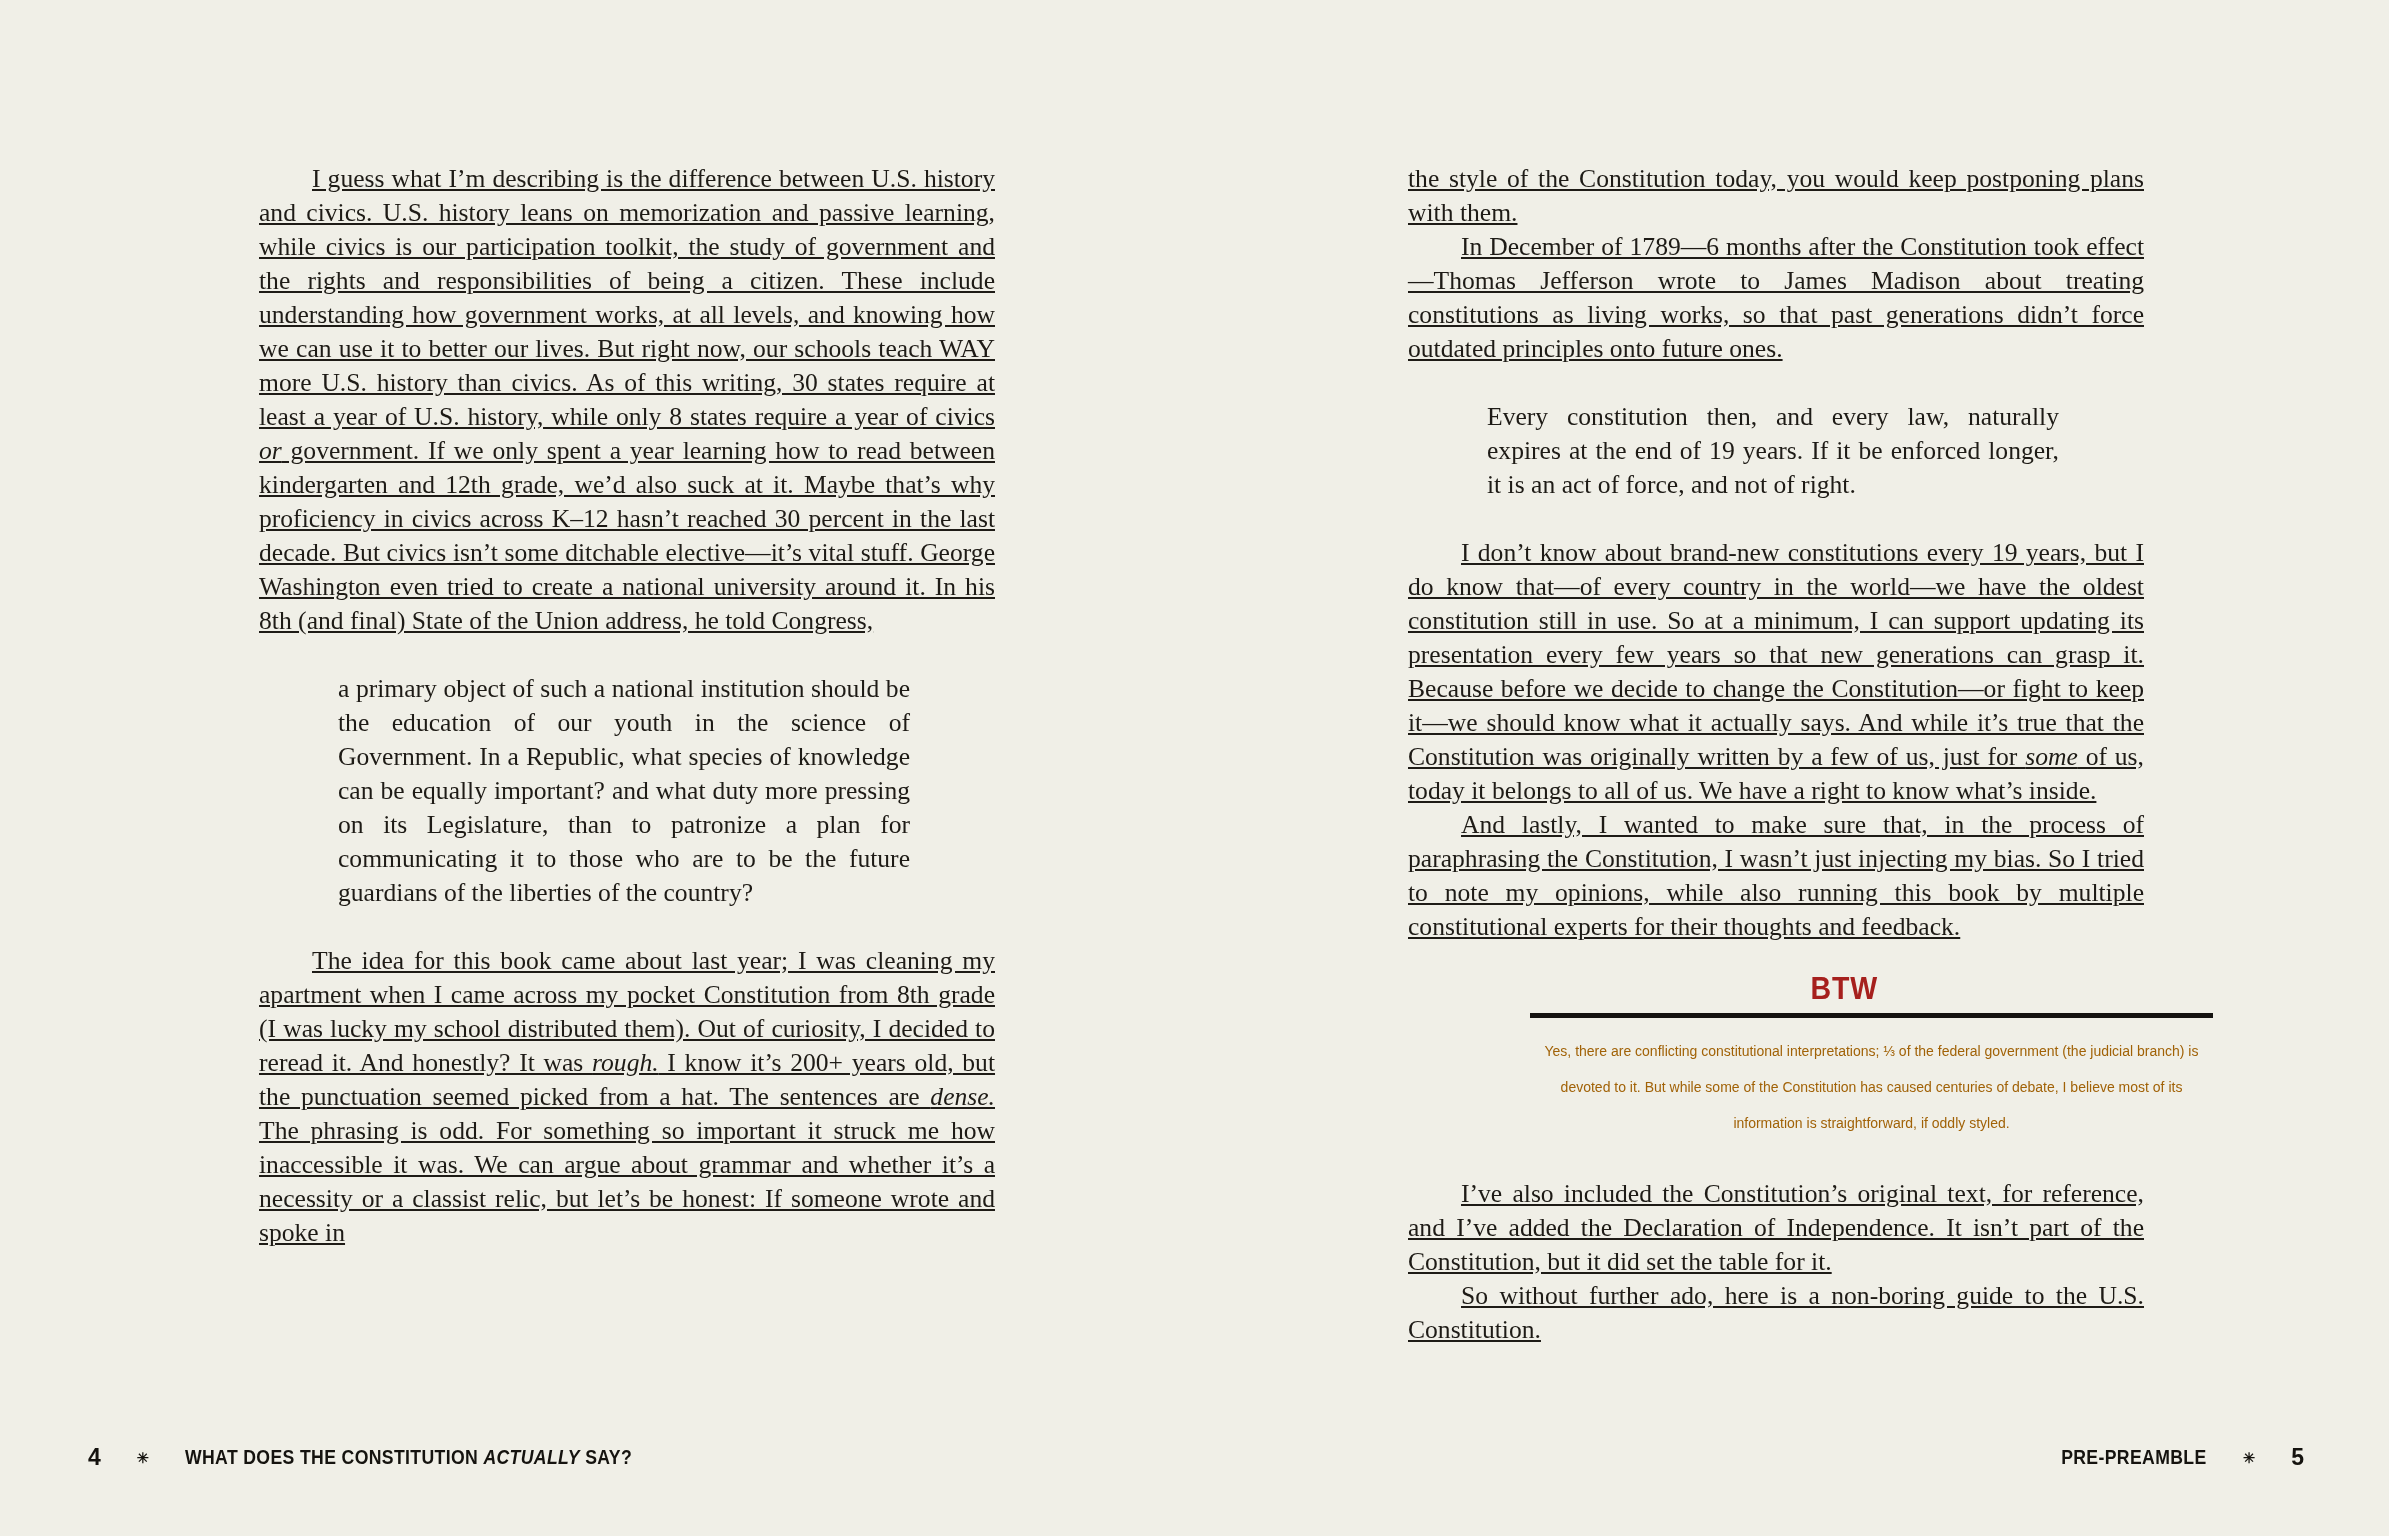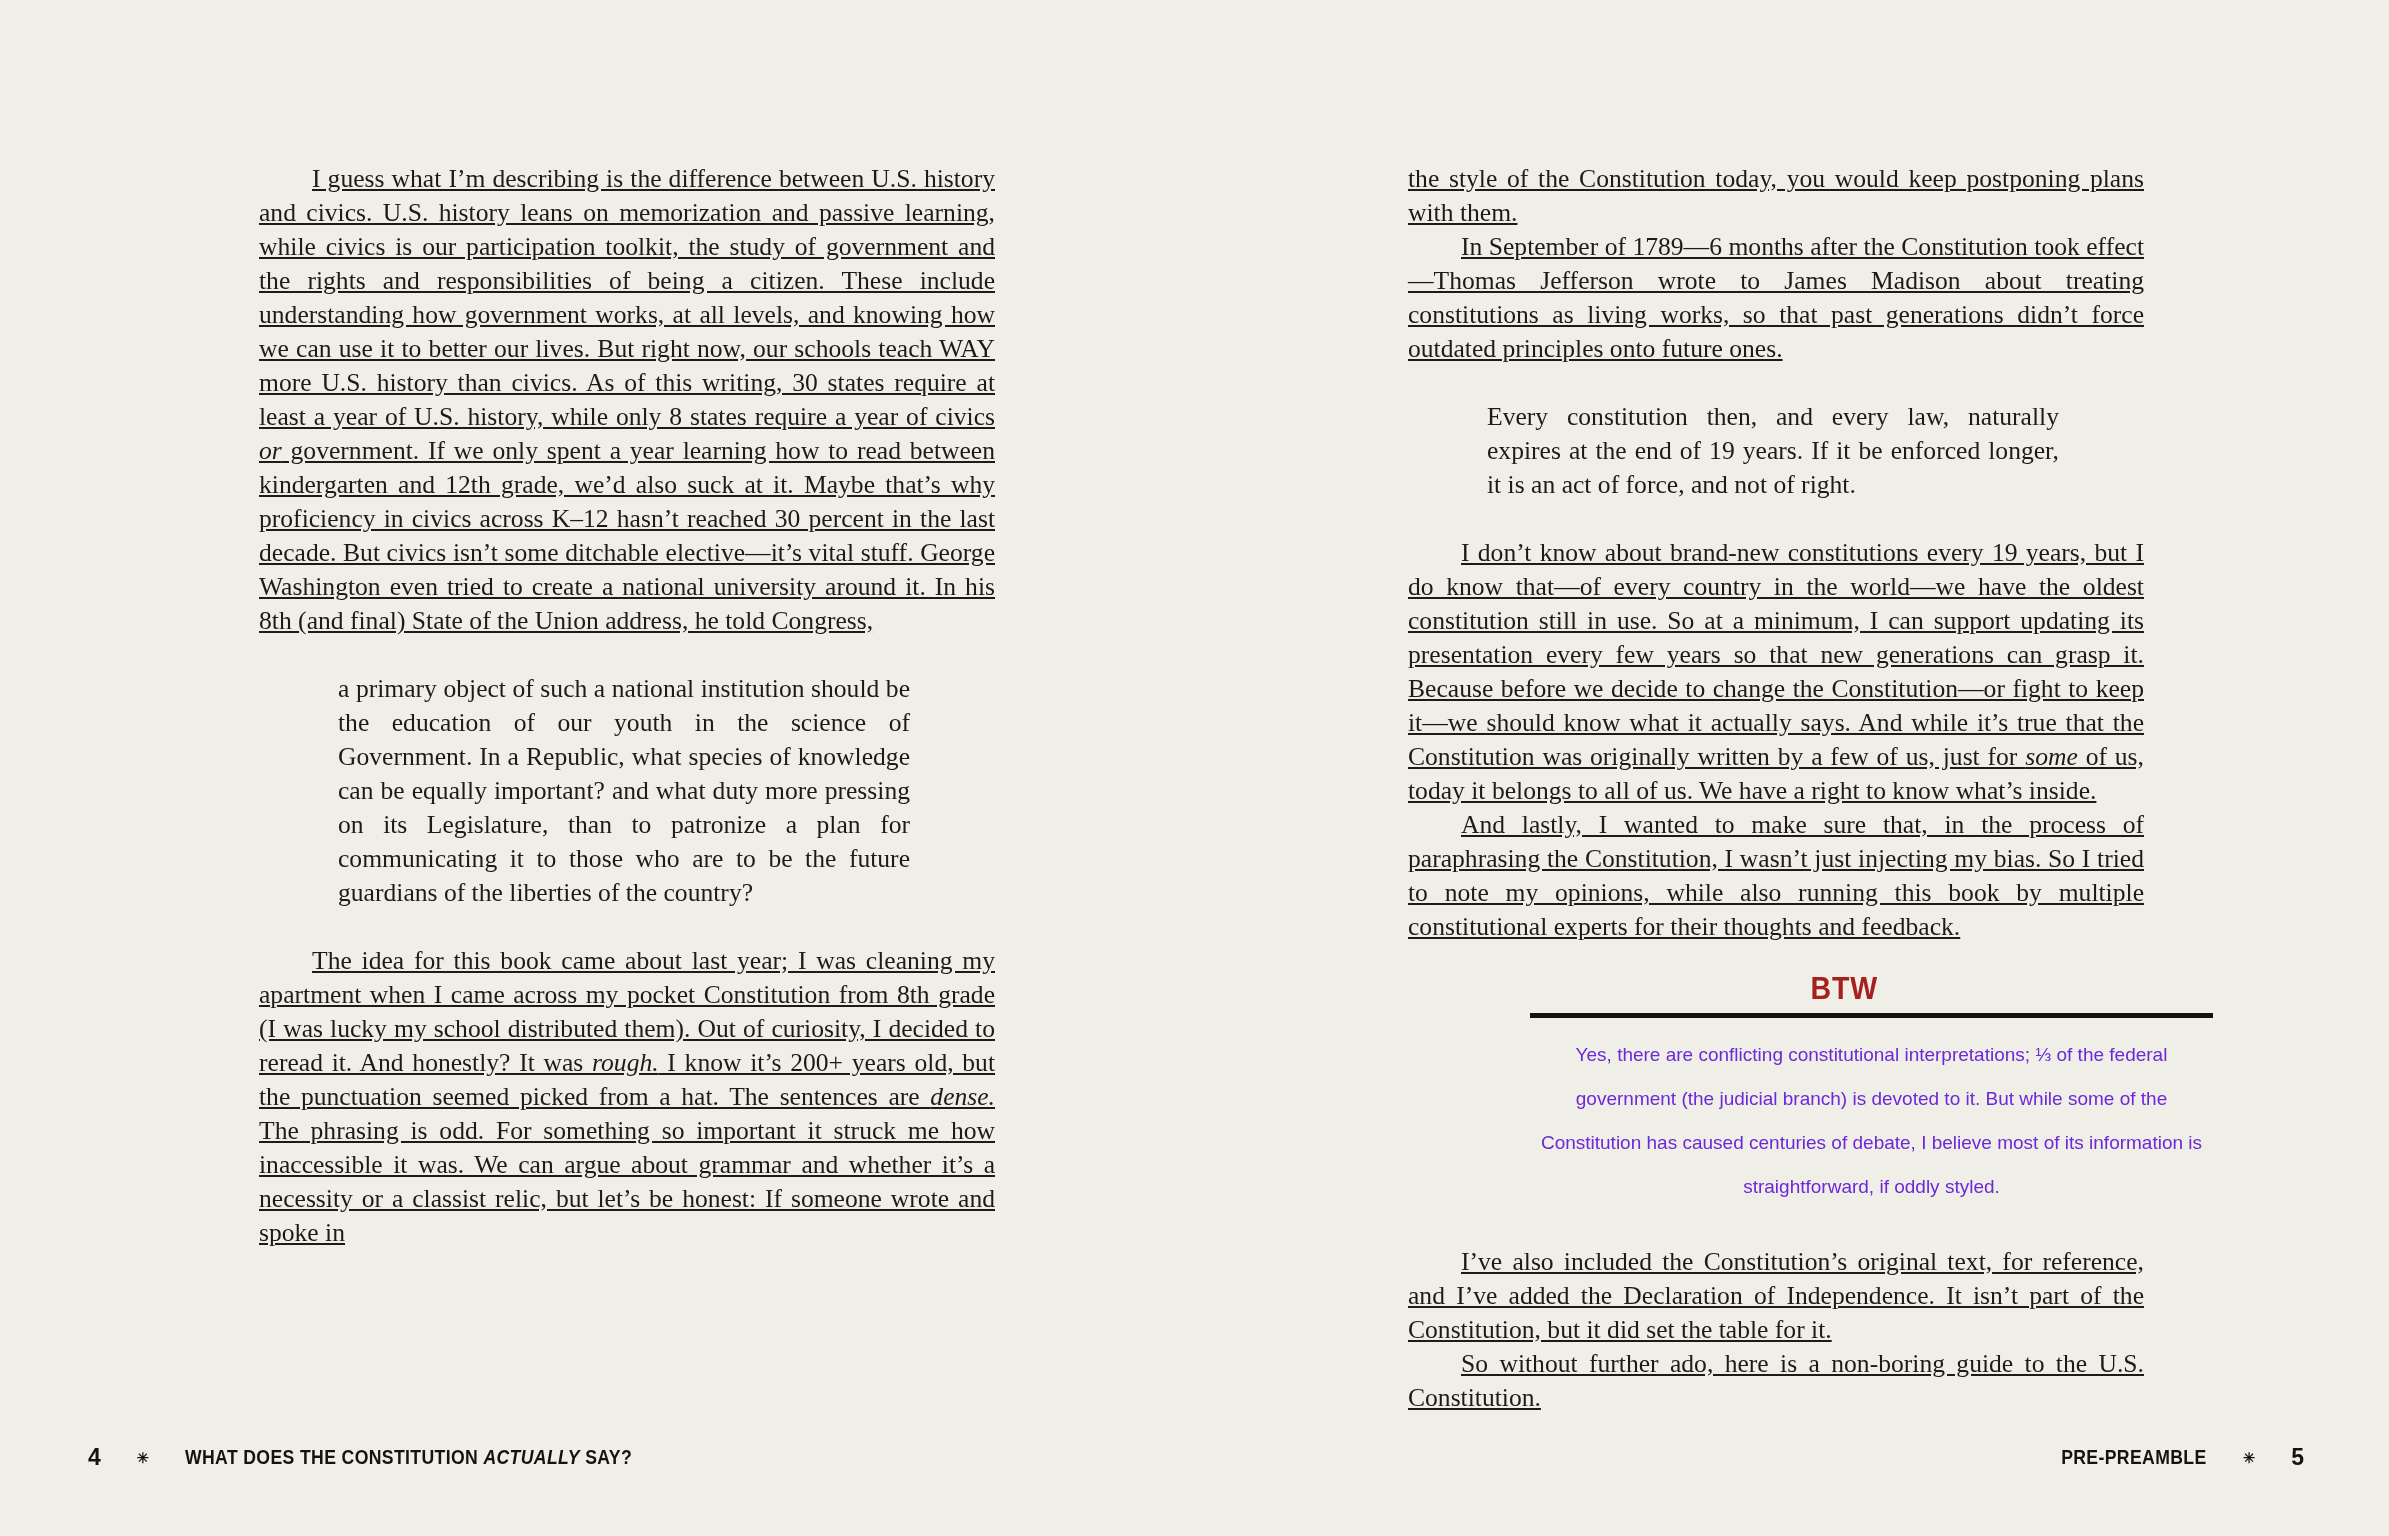--- a/index.html
+++ b/index.html
@@ -43,23 +43,23 @@
     letter-spacing: 0.9px;
     transform: scaleX(.92);
     transform-origin: left center;
   }
   .btw-rule {
     height: 5.1px;
     background: #151310;
     margin: 8.5px 0 15.4px 0;
   }
   .btw-body {
-    color: #6d28d9;
-    font-size: 19px;
-    line-height: 44px;
+    color: #a16207;
+    font-size: 14px;
+    line-height: 36px;
   }
 
   .footer {
     position: absolute;
     top: 1444px;
     display: flex;
     align-items: center;
     gap: 36px;
     font-family: "Liberation Sans", sans-serif;
     font-weight: bold;
@@ -78,21 +78,21 @@
 <body>
 
 <section class="page-col col-left">
   <p class="body-p first-indent"><span>I guess what I’m describing is the difference between U.S. history and civics. U.S. history leans on memorization and passive learning, while civics is our participation toolkit, the study of government and the rights and responsibilities of being a citizen. These include understanding how government works, at all levels, and knowing how we can use it to better our lives. But right now, our schools teach WAY more U.S. history than civics. As of this writing, 30 states require at least a year of U.S. history, while only 8 states require a year of civics </span><span class="it">or</span><span> government. If we only spent a year learning how to read between kindergarten and 12th grade, we’d also suck at it. Maybe that’s why proficiency in civics across K–12 hasn’t reached 30 percent in the last decade. But civics isn’t some ditchable elective—it’s vital stuff. George Washington even tried to create a national university around it. In his 8th (and final) State of the Union address, he told Congress,</span></p>
   <div class="quote"><span>a primary object of such a national institution should be the education of our youth in the science of Government. In a Republic, what species of knowledge can be equally important? and what duty more pressing on its Legislature, than to patronize a plan for communicating it to those who are to be the future guardians of the liberties of the country?</span></div>
   <p class="body-p first-indent"><span>The idea for this book came about last year; I was cleaning my apartment when I came across my pocket Constitution from 8th grade (I was lucky my school distributed them). Out of curiosity, I decided to reread it. And honestly? It was </span><span class="it">rough.</span><span> I know it’s 200+ years old, but the punctuation seemed picked from a hat. The sentences are </span><span class="it">dense.</span><span> The phrasing is odd. For something so important it struck me how inaccessible it was. We can argue about grammar and whether it’s a necessity or a classist relic, but let’s be honest: If someone wrote and spoke in</span></p>
 </section>
 
 <section class="page-col col-right">
   <p class="body-p"><span>the style of the Constitution today, you would keep postponing plans with them.</span></p>
-  <p class="body-p first-indent"><span>In September of 1789—6 months after the Constitution took effect—Thomas Jefferson wrote to James Madison about treating constitutions as living works, so that past generations didn’t force outdated principles onto future ones.</span></p>
+  <p class="body-p first-indent"><span>In December of 1789—6 months after the Constitution took effect—Thomas Jefferson wrote to James Madison about treating constitutions as living works, so that past generations didn’t force outdated principles onto future ones.</span></p>
   <div class="quote"><span>Every constitution then, and every law, naturally expires at the end of 19 years. If it be enforced longer, it is an act of force, and not of right.</span></div>
   <p class="body-p first-indent"><span>I don’t know about brand-new constitutions every 19 years, but I do know that—of every country in the world—we have the oldest constitution still in use. So at a minimum, I can support updating its presentation every few years so that new generations can grasp it. Because before we decide to change the Constitution—or fight to keep it—we should know what it actually says. And while it’s true that the Constitution was originally written by a few of us, just for </span><span class="it">some</span><span> of us, today it belongs to all of us. We have a right to know what’s inside.</span></p>
   <p class="body-p first-indent"><span>And lastly, I wanted to make sure that, in the process of paraphrasing the Constitution, I wasn’t just injecting my bias. So I tried to note my opinions, while also running this book by multiple constitutional experts for their thoughts and feedback.</span></p>
   <aside class="btw">
     <div class="btw-heading">BTW</div>
     <div class="btw-rule"></div>
     <div class="btw-body">Yes, there are conflicting constitutional interpretations; ⅓ of the federal government (the judicial branch) is devoted to it. But while some of the Constitution has caused centuries of debate, I believe most of its information is straightforward, if oddly styled.</div>
   </aside>
   <p class="body-p first-indent"><span>I’ve also included the Constitution’s original text, for reference, and I’ve added the Declaration of Independence. It isn’t part of the Constitution, but it did set the table for it.</span></p>
   <p class="body-p first-indent"><span>So without further ado, here is a non-boring guide to the U.S. Constitution.</span></p>

